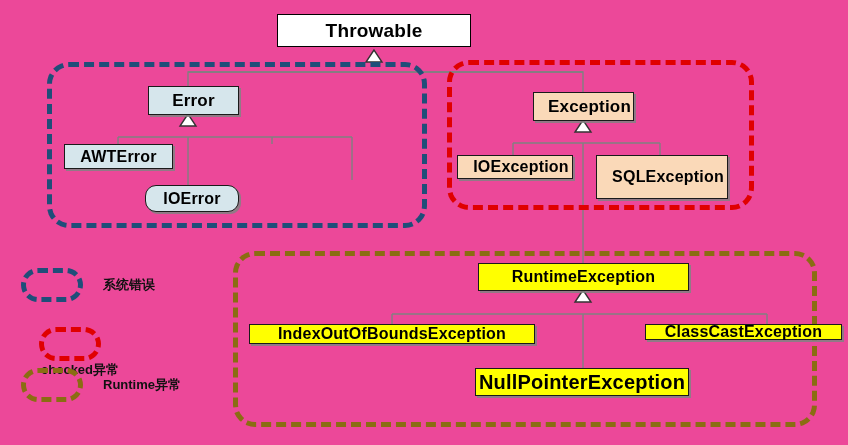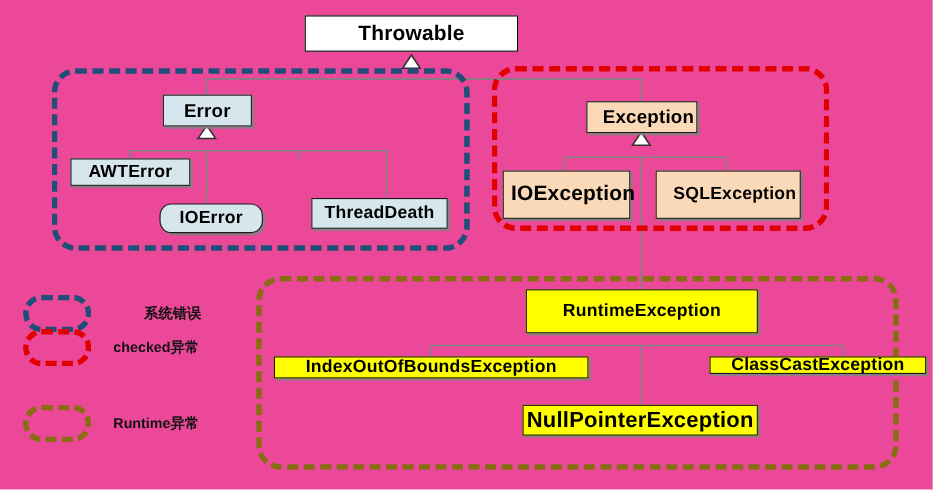--- a/index.html
+++ b/index.html
@@ -131,49 +131,48 @@
     <g fill="#ffffff" stroke="#333333" stroke-width="1.4">
       <polygon points="374,50 366,62 382,62"></polygon>
       <polygon points="188,114 180,126 196,126"></polygon>
       <polygon points="583,120 575,132 591,132"></polygon>
       <polygon points="583,290 575,302 591,302"></polygon>
     </g>
   </svg>
 
   <div class="node plain" style="left:277px; top:14px; width:194px; height:33px; font-size:19px;">Throwable</div>
 
-  <div class="node blue" style="left:148px; top:86px; width:81px; height:29px; font-size:17px;">Error</div>
+  <div class="node blue" style="left:148px; top:86px; width:91px; height:29px; font-size:17px;">Error</div>
 
   <div class="node blue" style="left:64px; top:144px; width:109px; height:25px; font-size:16px;">AWTError</div>
 
 
   <div class="node blue" style="left:145px; top:185px; width:94px; height:27px; font-size:16px;border-radius:11px;">IOError</div>
 
-  <div class="node blue" style="left:283px; top:180px; width:124px; height:28px; font-size:16px;">ThreadDeath</div>
 
   <div class="node peach" style="left:533px; top:92px; width:101px; height:29px; font-size:17px;">Exception</div>
 
-  <div class="node peach" style="left:457px; top:155px; width:116px; height:44px; font-size:19px;">IOException</div>
+  <div class="node peach" style="left:457px; top:155px; width:116px; height:24px; font-size:16px;">IOException</div>
 
   <div class="node peach" style="left:596px; top:155px; width:132px; height:44px; font-size:16px;">SQLException</div>
 
-  <div class="node yellow" style="left:478px; top:263px; width:211px; height:40px; font-size:16px;">RuntimeException</div>
+  <div class="node yellow" style="left:478px; top:263px; width:211px; height:28px; font-size:16px;">RuntimeException</div>
 
   <div class="node yellow" style="left:249px; top:324px; width:286px; height:20px; font-size:16px;">IndexOutOfBoundsException</div>
 
   <div class="node yellow" style="left:645px; top:324px; width:197px; height:16px; font-size:16px;">ClassCastException</div>
 
   <div class="node yellow" style="left:475px; top:368px; width:214px; height:28px; font-size:20px;">NullPointerException</div>
 
-  <div class="legend-row" style="left:21px; top:268px;gap:28px;">
+  <div class="legend-row" style="left:21px; top:268px;">
     <div class="legend-swatch blue"></div>
     <span class="legend-label">系统错误</span>
   </div>
 
-  <div class="legend-row" style="left:21px; top:299px;">
+  <div class="legend-row" style="left:21px; top:327px;flex-direction:column;">
     <div class="legend-swatch red"></div>
     <span class="legend-label">checked异常</span>
   </div>
 
   <div class="legend-row" style="left:21px; top:368px;">
     <div class="legend-swatch olive"></div>
     <span class="legend-label">Runtime异常</span>
   </div>
 
 </div>

